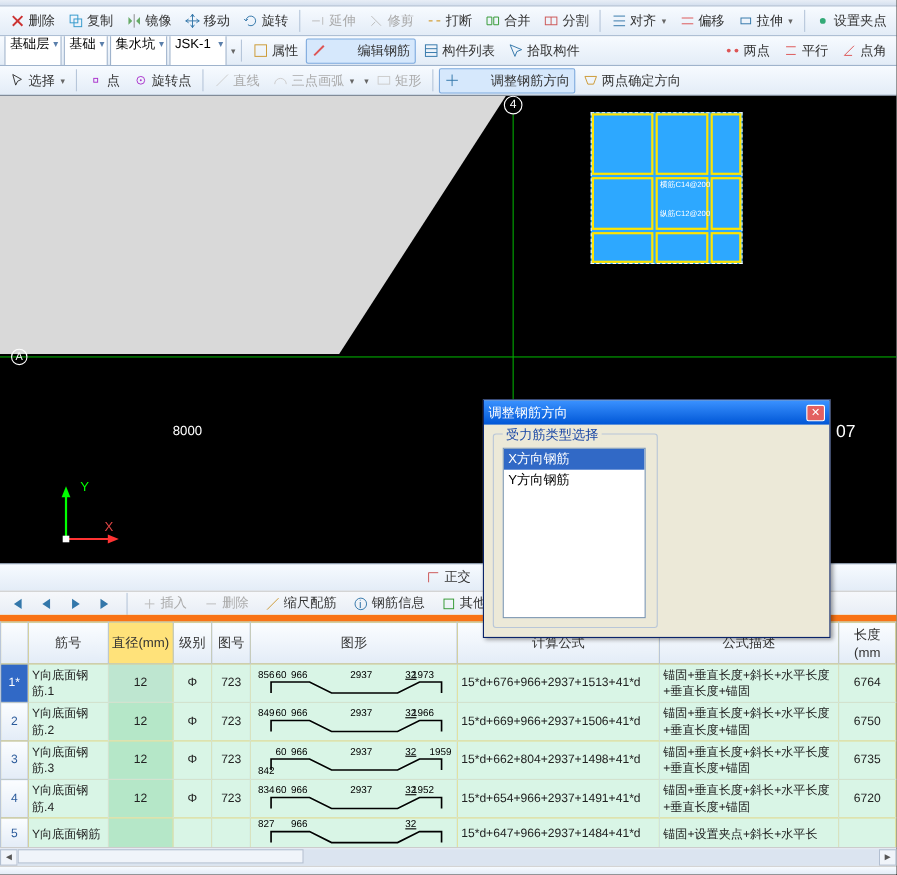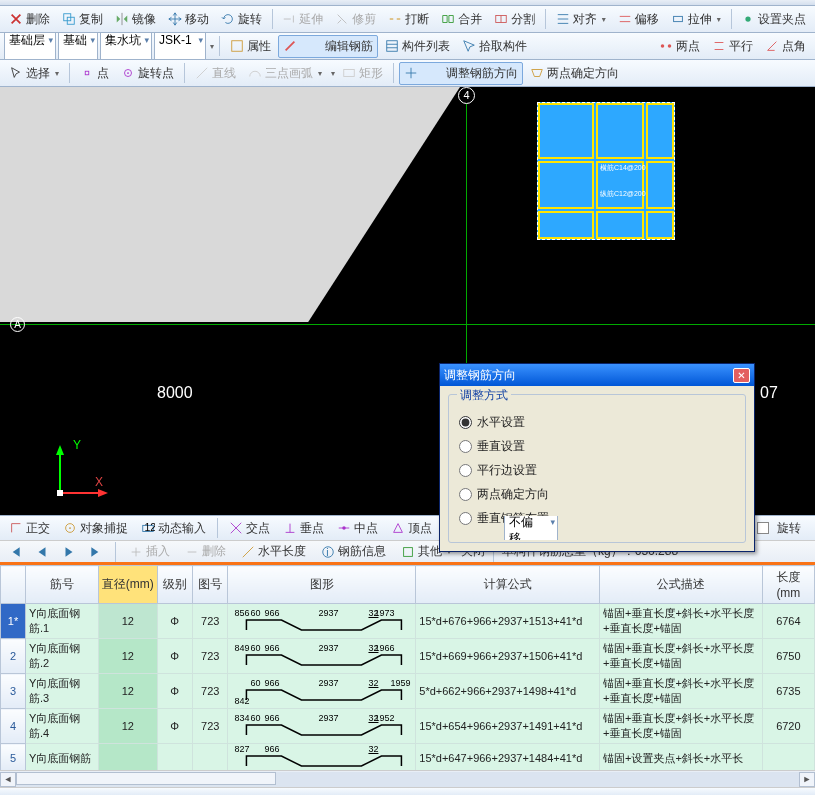--- a/index.html
+++ b/index.html
@@ -16,21 +16,21 @@
 .ddcaret { font-size:8px; color:#666; margin-left:2px; }
 .combo { border:1px solid #9fb3cc; background:#fff; padding:1px 14px 18px 4px; position:relative; height:32px; line-height:16px; }
 .combo:after { content:"▾"; position:absolute; right:2px; top:1px; color:#5a7fab; font-size:9px; }
 .txtnum { border:1px solid #9fb3cc; width:46px; text-align:right; padding:1px 3px; background:#fff; color:#999; height:18px; line-height:14px;}
 .chk { width:12px; height:12px; border:1px solid #888; background:#fff; display:inline-block; margin-right:3px; vertical-align:-2px;}
 .toggled { border:1px solid #7ca9dd; background:#d6e8fc;gap:28px; }
 
 
 .canvas { flex:1; background:#000; position:relative; }
 .canvas .gray-slab { position:absolute; left:0; top:0; width:460px; height:235px; background:#d9d9d9; clip-path: polygon(0 0, 100% 0, 67% 100%, 0 100%);}
-.canvas .label8000 { position:absolute; left:157px; top:297px; color:#fff; font-size:16px; }
+.canvas .label8000 { position:absolute; left:157px; top:297px; color:#fff; font-size:12px; }
 .canvas .label8000r { position:absolute; left:760px; top:297px; color:#fff; font-size:16px; }
 .canvas .tick-a { position:absolute; left:10px; top:230px; width:15px; height:15px; border:1px solid #fff; border-radius:50%; color:#fff; font-size:10px; line-height:13px; text-align:center;}
 .canvas .axis { position:absolute; left:55px; bottom:25px; }
 .canvas .axis .y { color:#0f0; font-size:12px; position:absolute; left:18px; top:-52px;}
 .canvas .axis .x { color:#d44; font-size:12px; position:absolute; left:40px; top:-15px;}
 .canvas svg.axissvg { position:absolute; left:50px; bottom:12px; }
 .ruler-top { position:absolute; top:0; left:458px; height:17px; display:flex; align-items:center;}
 .ruler-top .cir, .ruler-bot .cir { width:17px;height:17px;border:1px solid #fff;border-radius:50%;color:#fff;font-size:11px;line-height:15px;text-align:center;background:#000;}
 .ruler-bot { position:absolute; bottom:0; left:458px; height:17px; display:flex; align-items:center;}
 .greenline { position:absolute; left:466px; top:17px; bottom:17px; width:1px; background:#0a0; }
@@ -56,30 +56,30 @@
 .dlg-body { padding:8px; display:flex; gap:10px; }
 .grp { border:1px solid #b8c6d8; border-radius:3px; position:relative; padding:12px 8px 8px 8px; }
 .grp legend { position:absolute; top:-8px; left:8px; background:#ece9d8; padding:0 3px; color:#1745a5; font-size:12px;}
 .listbox { width:130px; height:155px; border:1px solid #7a95b0; background:#fff; overflow:hidden;}
 .listbox .item { padding:1px 4px; font-size:12px;}
 .listbox .sel { background:#3169c6; color:#fff;}
 .radios label { display:flex; align-items:center; gap:5px; margin:7px 2px; font-size:12px; color:#222;}
 .radios input { accent-color:#333; }
 
 
-.statusbar { background: linear-gradient(#f7fbff,#e3ecf7); border-top:1px solid #9fb3cc; height:25px; display:flex; align-items:center; padding:0 4px; gap:3px; overflow:hidden;}
+.statusbar { background: linear-gradient(#f7fbff,#e3ecf7); border-top:1px solid #9fb3cc; height:25px; display:flex; align-items:center; padding:0 4px; gap:3px; overflow:hidden;flex-direction:column;}
 .statusbar .lbl { color:#333; padding:0 2px;}
 
 
 .datanav { background: linear-gradient(#f6f8fb,#e8eef6); border-top:1px solid #ccc; height:22px; display:flex; align-items:center; padding:0 4px; gap:5px;}
 .datanav .navbtn { padding:1px 3px;}
 .datanav .lbl{color:#333;}
 
 
-.grid { background:#fde047; border-top:3px solid #f97316; }
+.grid { background:#fde047; border-top:6px solid #f97316; }
 .grid table { border-collapse:collapse; width:100%; table-layout:fixed;}
 .grid th { background:linear-gradient(#fbfdff,#e3ecf7); border:1px solid #b9c6d8; font-weight:normal; color:#333; padding:3px 2px; font-size:12px; text-align:center; overflow:hidden;}
 .grid td { border:1px solid #cfe3dd; padding:2px 3px; font-size:11px; background:#d9f5e6; color:#222; text-align:center; overflow:hidden; vertical-align:middle;}
 .grid td.dia { background:#b5e7c8; }
 .grid th.dia { background:#ffe27a; }
 .grid tr .rownum { background:linear-gradient(#fbfdff,#e3ecf7); border:1px solid #b9c6d8; color:#2a5a9a; width:24px;}
 .grid tr.selected .rownum { background:#3169c6; color:#fff;}
 .grid tr.selected td.dia { background:#bee6d0; }
 .grid tr.frag td { border-bottom:none; padding-top:2px; padding-bottom:0;}
 .grid td.formula, .grid td.desc, .grid td.name { text-align:left; font-size:11px;}
@@ -344,42 +344,26 @@
     <div class="txt t-a">横筋C14@200</div>
     <div class="txt t-b">纵筋C12@200</div>
   </div>
 
   <div class="dialog">
     <div class="dlg-titlebar">
       <span>调整钢筋方向</span>
       <div class="xbtn">✕</div>
     </div>
     <div class="dlg-body">
-      <div class="grp radios" style="flex:1">
-        <legend>调整方式</legend>
-        <label>
-            <input type="radio" name="r" checked="" style="">
-            <span>水平设置</span>
-          </label>
-        <label>
-            <input type="radio" name="r" style="">
-            <span>垂直设置</span>
-          </label>
-        <label>
-            <input type="radio" name="r" style="">
-            <span>平行边设置</span>
-          </label>
-        <label>
-            <input type="radio" name="r" style="">
-            <span>两点确定方向</span>
-          </label>
-        <label>
-            <input type="radio" name="r" style="">
-            <span>垂直钢筋布置</span>
-          </label>
+      <div class="grp" style="width:150px">
+        <legend>受力筋类型选择</legend>
+        <div class="listbox">
+          <div class="item sel">X方向钢筋</div>
+          <div class="item">Y方向钢筋</div>
+        </div>
       </div>
     </div>
   </div>
 </div>
 
 <div class="statusbar">
  <div class="tbtn">
       <svg viewBox="0 0 16 16">
         <path d="M3 13V3h10" fill="none" stroke="#c55"></path>
       </svg>
@@ -475,21 +459,21 @@
  <div class="tbtn" style="color:#aaa">
       <svg viewBox="0 0 16 16">
         <path d="M3 8h10" stroke="#bbb"></path>
       </svg>
       <span>删除</span>
     </div>
  <div class="tbtn">
       <svg viewBox="0 0 16 16">
         <path d="M2 14L14 2" stroke="#c93"></path>
       </svg>
-      <span>水平长度</span>
+      <span>缩尺配筋</span>
     </div>
  <div class="tbtn">
       <svg viewBox="0 0 16 16">
         <circle cx="8" cy="8" r="6" fill="none" stroke="#37a"></circle>
         <text x="6" y="12" font-size="9" fill="#37a">i</text>
       </svg>
       <span>钢筋信息</span>
     </div>
  <div class="tbtn">
       <svg viewBox="0 0 16 16">
@@ -588,21 +572,21 @@
                 <path d="M15 22 L15 12 L50 12 L70 22 L130 22 L150 12 L170 12 L170 22" fill="none" stroke="#000" stroke-width="1.5"></path>
               </svg>
     <span class="n" style="left:6px;top:18px">842</span>
     <span class="n" style="left:36px;top:0">966</span>
     <span class="n" style="left:22px;top:15">60</span>
     <span class="n" style="left:90px;top:12">2937</span>
     <span class="n" style="left:140px;top:0;text-decoration:underline">32</span>
     <span class="n" style="left:162px;top:14">1959</span>
   </div>
           </td>
-   <td class="formula">5*d+662+966+2937+1498+41*d</td>
+   <td class="formula">15*d+662+804+2937+1498+41*d</td>
    <td class="desc">锚固+垂直长度+斜长+水平长度+垂直长度+锚固</td>
    <td>6735</td>
         </tr>
         <tr>
           <td class="rownum">4</td>
    <td class="name">Y向底面钢筋.4</td>
    <td class="dia">12</td>
    <td>Φ</td>
    <td>723</td>
    <td style="padding:0">

